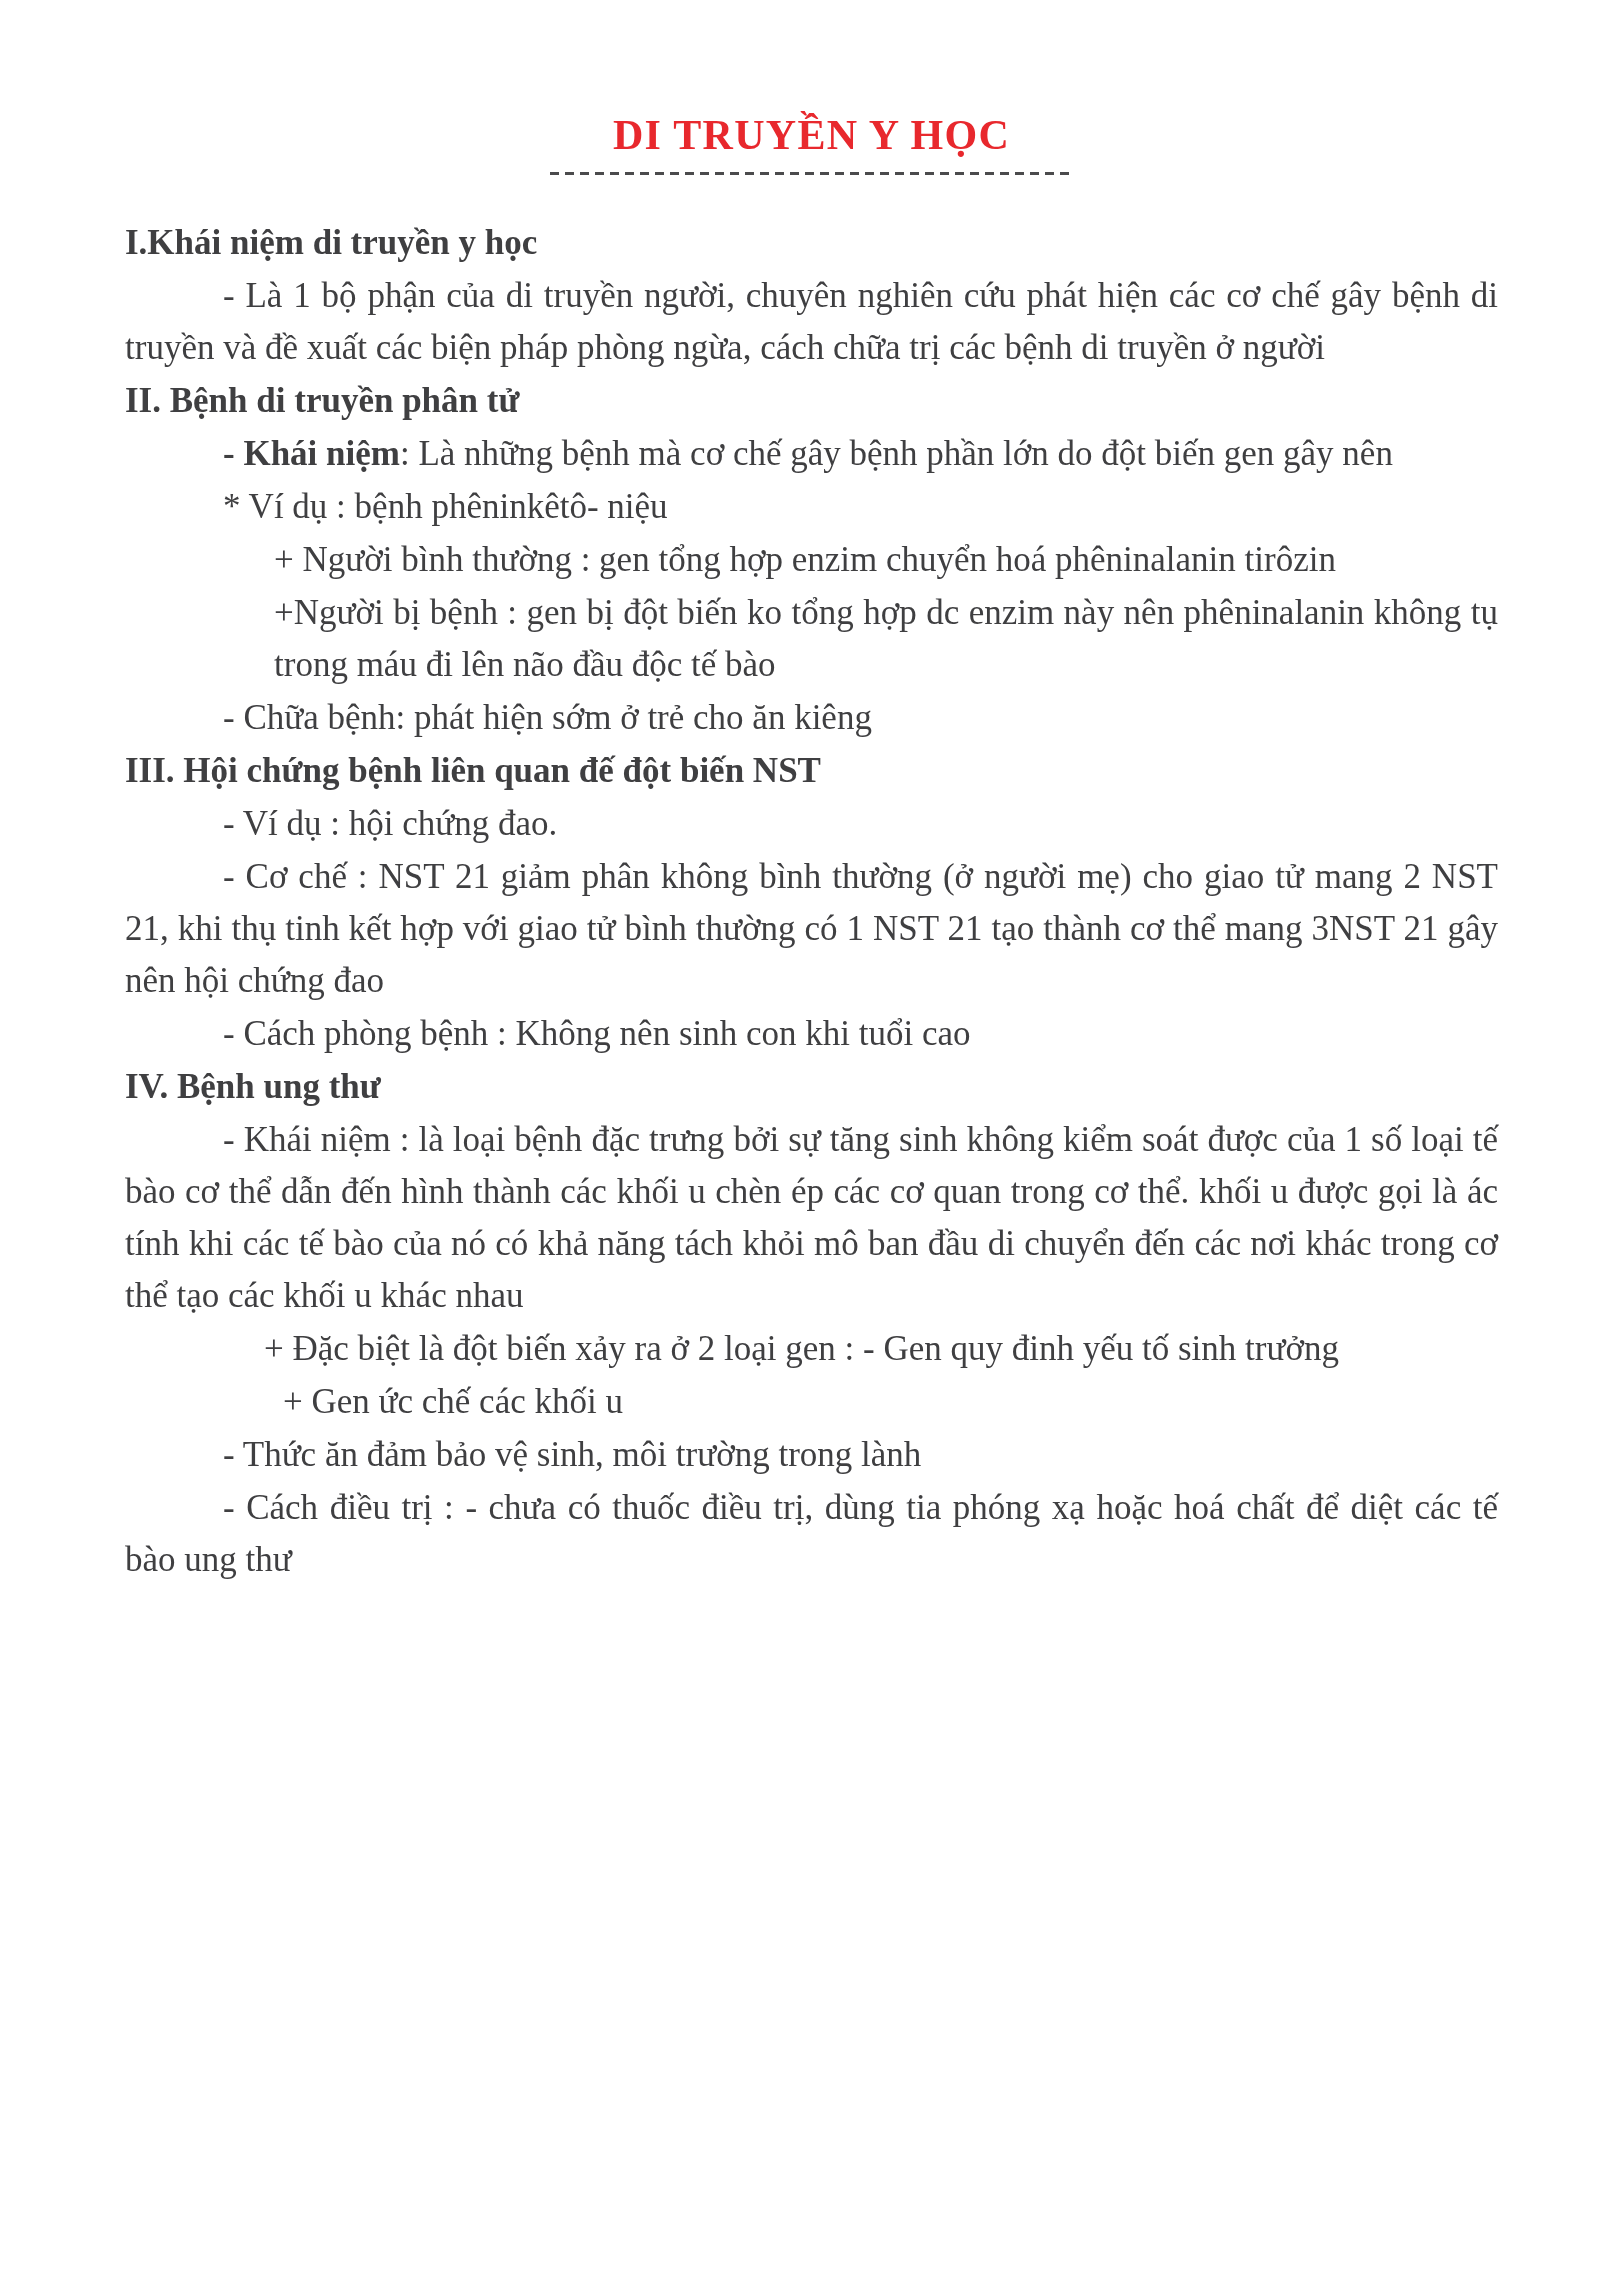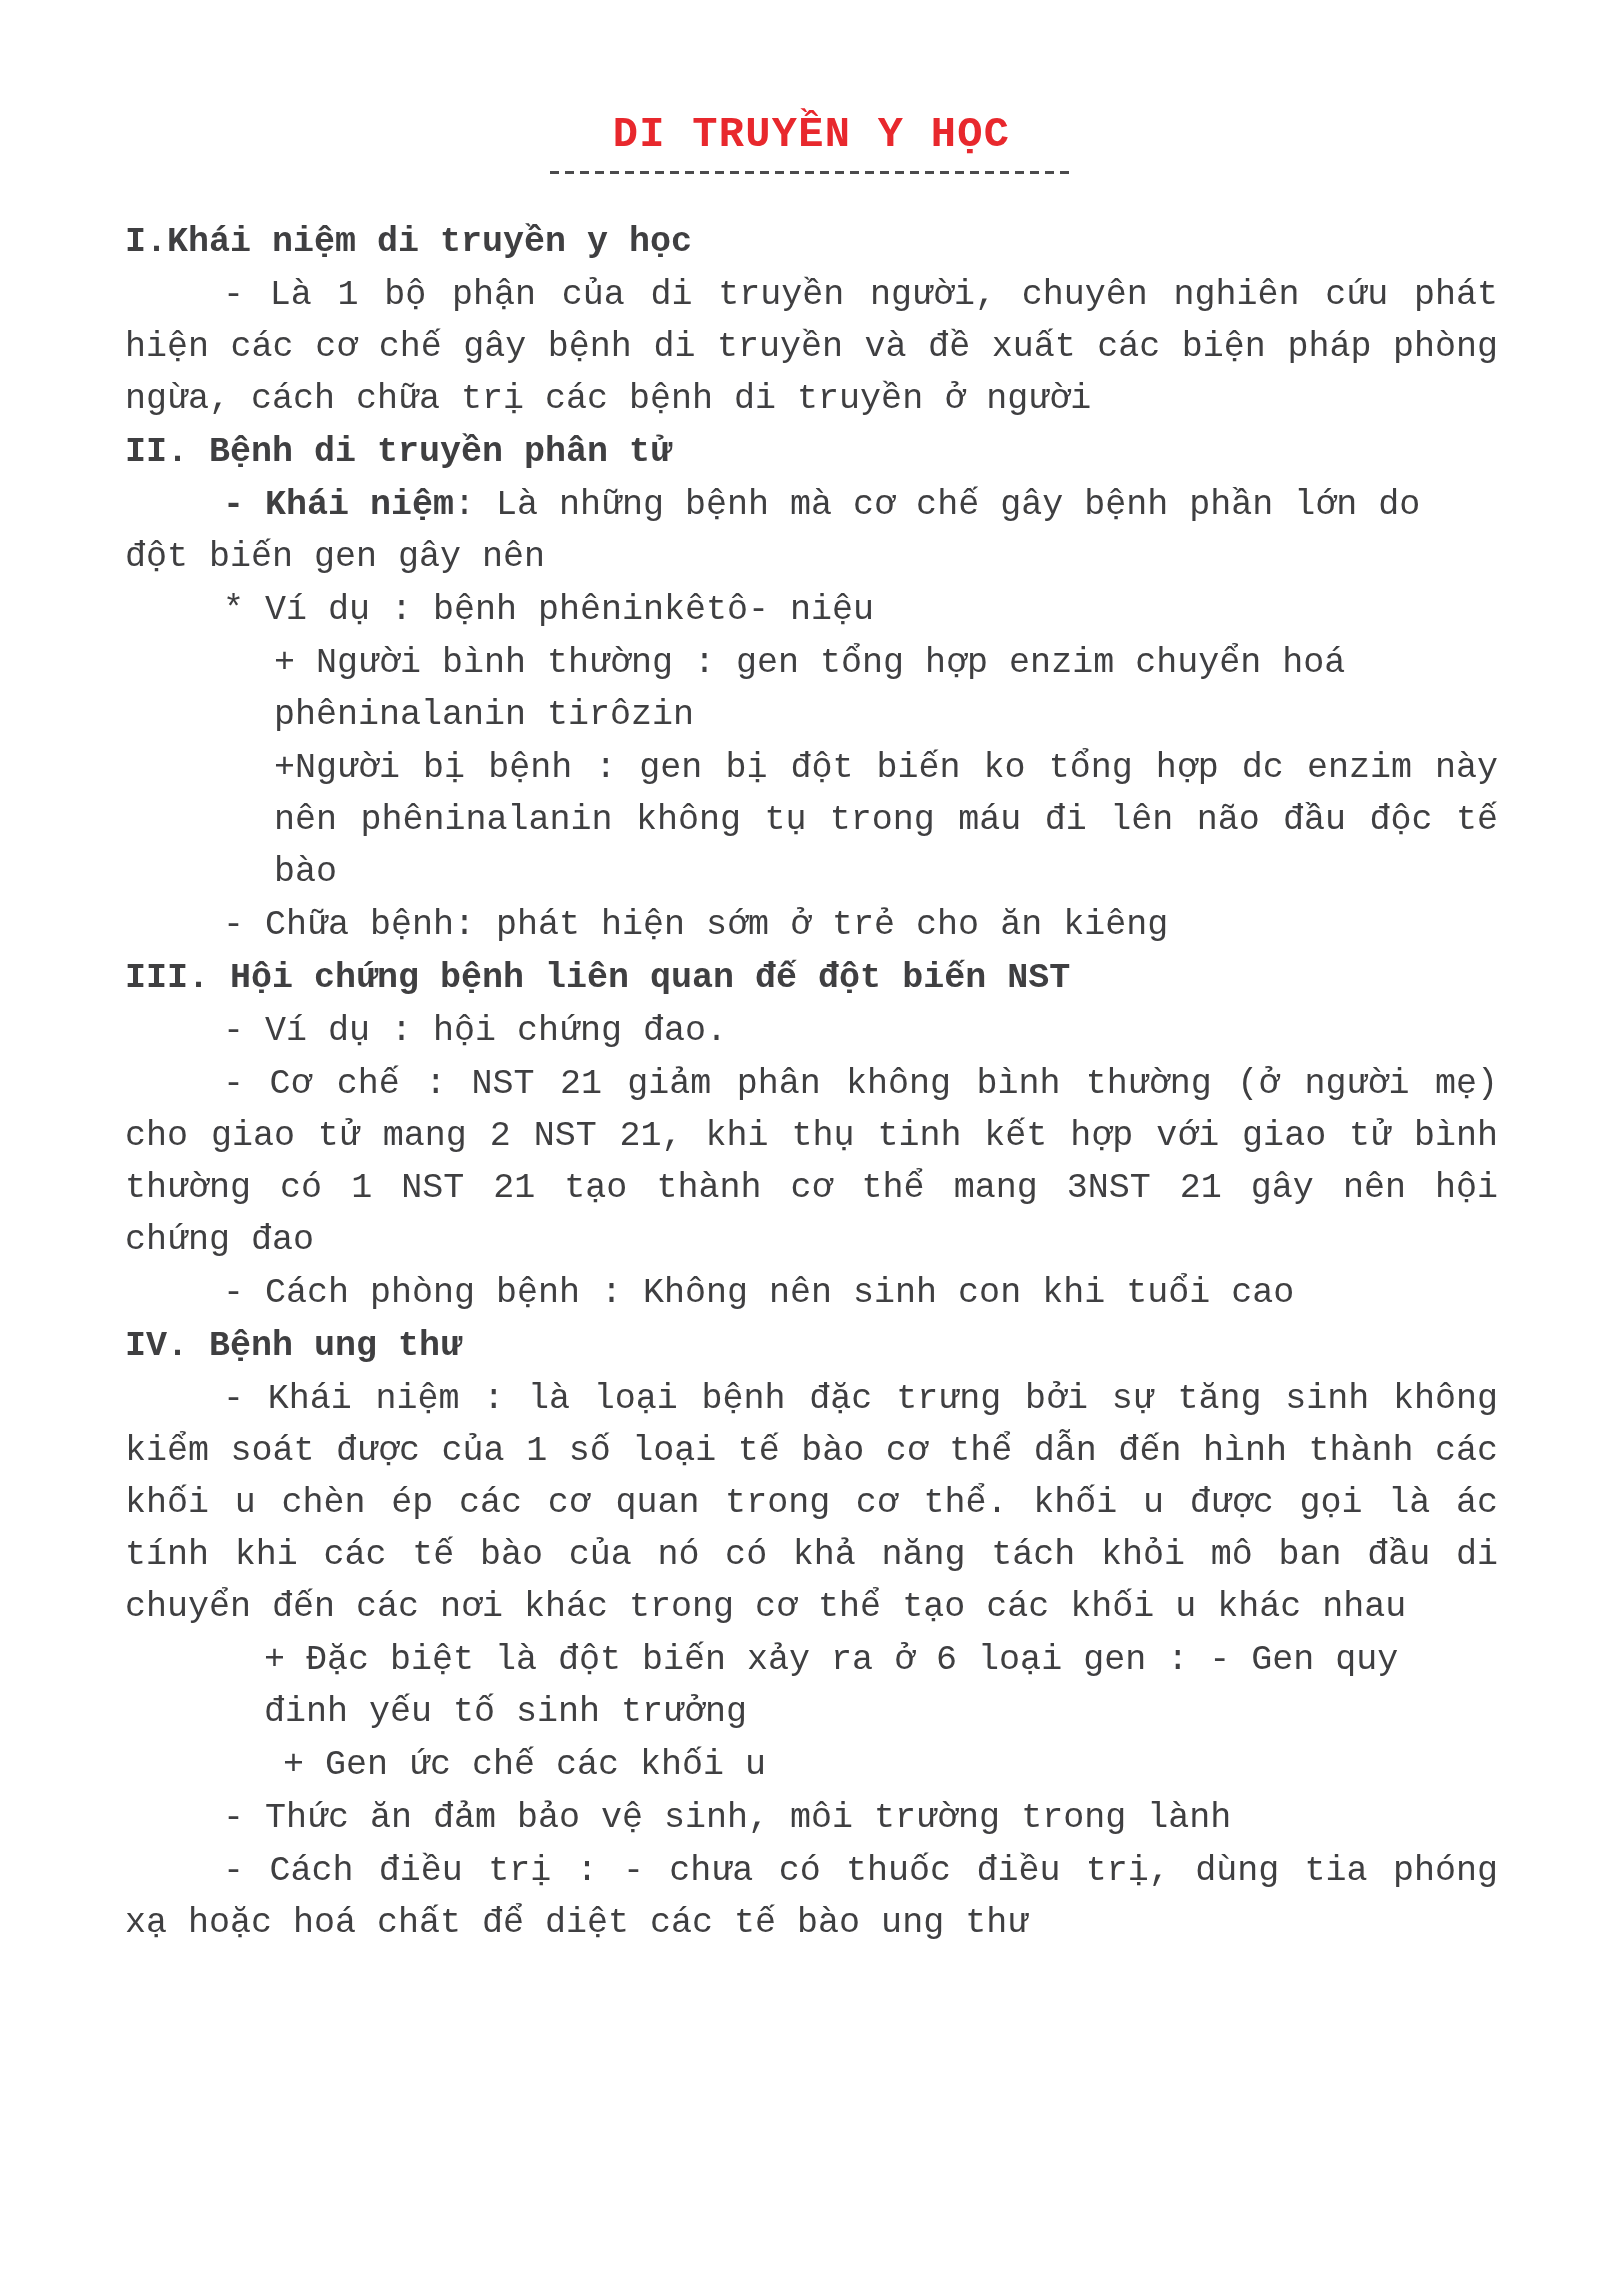--- a/index.html
+++ b/index.html
@@ -8,21 +8,21 @@
     --rule-color:#4b4b4d;
   }
   *{ box-sizing:border-box; }
   html,body{ margin:0; padding:0; background:#ffffff; }
   .page{
     position:relative;
     width:1623px;
     height:2015px;
     background:#ffffff;
     padding:111px 124px 0 124px;
-    font-family:Liberation Mono, monospace;
+    font-family:Liberation Serif, serif;
     color:var(--body-text);
     font-size:35px;
     line-height:52px;
   }
   .title-block{ text-align:center; margin-bottom:42px; }
   .doc-title{
     display:inline-block;
     font-weight:bold;
     font-size:42px;
     line-height:48px;
@@ -64,19 +64,19 @@
   <p class="blk2 jz">+Người bị bệnh : gen bị đột biến ko tổng hợp dc enzim này nên phêninalanin không tụ trong máu đi lên não đầu độc tế bào</p>
   <p class="ind1">- Chữa bệnh: phát hiện sớm ở trẻ  cho ăn kiêng</p>
 
   <p class="h">III. Hội chứng bệnh liên quan đế đột biến NST</p>
   <p class="ind1">- Ví dụ : hội chứng đao.</p>
   <p class="ind1 jz">- Cơ chế : NST 21 giảm phân không bình thường (ở người mẹ) cho giao tử mang 2 NST 21, khi thụ tinh kết hợp với giao tử bình thường  có 1 NST 21 tạo thành cơ thể mang 3NST 21 gây nên hội chứng đao</p>
   <p class="ind1">- Cách phòng bệnh : Không nên sinh con khi tuổi cao</p>
 
   <p class="h">IV. Bệnh ung thư</p>
   <p class="ind1 jz">- Khái niệm : là loại bệnh đặc trưng bởi sự tăng sinh không kiểm soát được của 1 số loại tế bào cơ thể dẫn đến hình thành các khối u chèn ép các cơ quan trong cơ thể. khối u được gọi là ác tính khi các tế bào của nó có khả năng tách khỏi mô ban đầu di chuyển đến các nơi khác trong cơ thể tạo các khối u khác nhau</p>
-  <p class="blk2a">+ Đặc biệt là đột biến xảy ra ở 6 loại gen : - Gen quy đinh yếu tố sinh trưởng</p>
+  <p class="blk2a">+ Đặc biệt là đột biến xảy ra ở 2 loại gen : - Gen quy đinh yếu tố sinh trưởng</p>
   <p class="blk3">+ Gen ức chế các khối u</p>
   <p class="ind1">- Thức ăn đảm bảo vệ sinh, môi trường trong lành</p>
   <p class="ind1 jz">- Cách điều trị : - chưa có thuốc điều trị, dùng tia phóng xạ hoặc hoá chất để diệt các tế bào ung thư</p>
 
 </div>
 
 
 </body></html>

